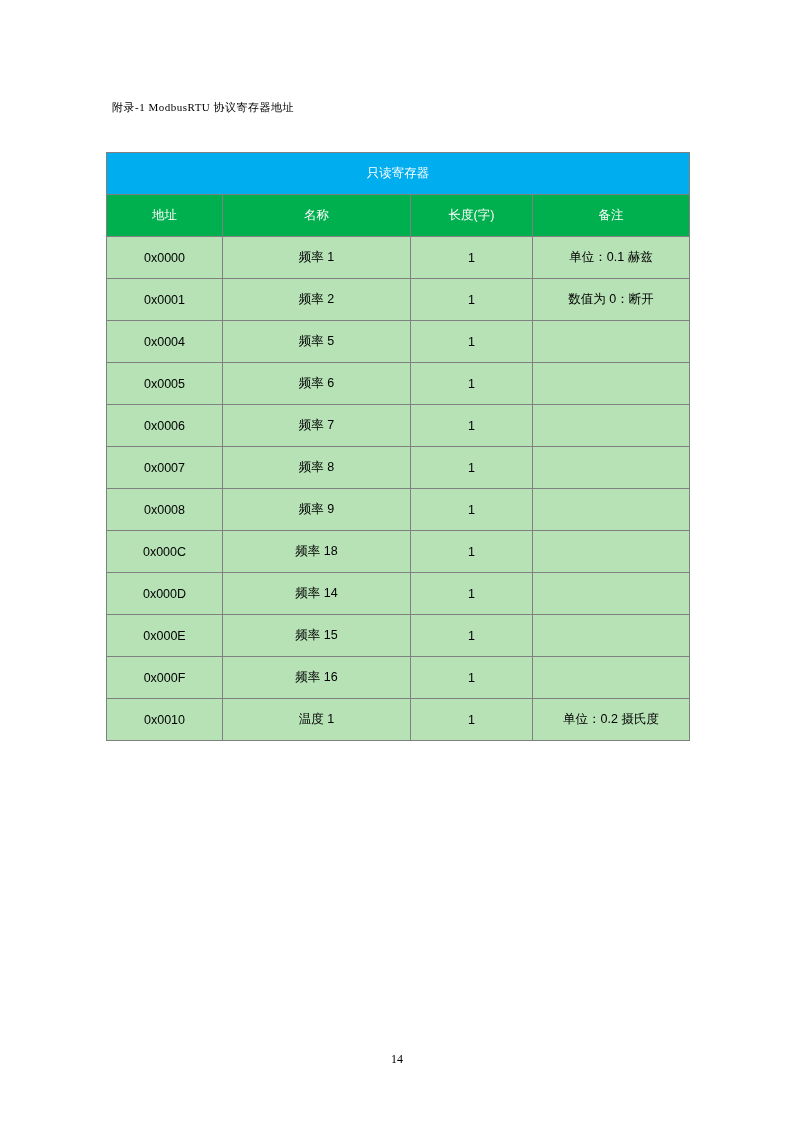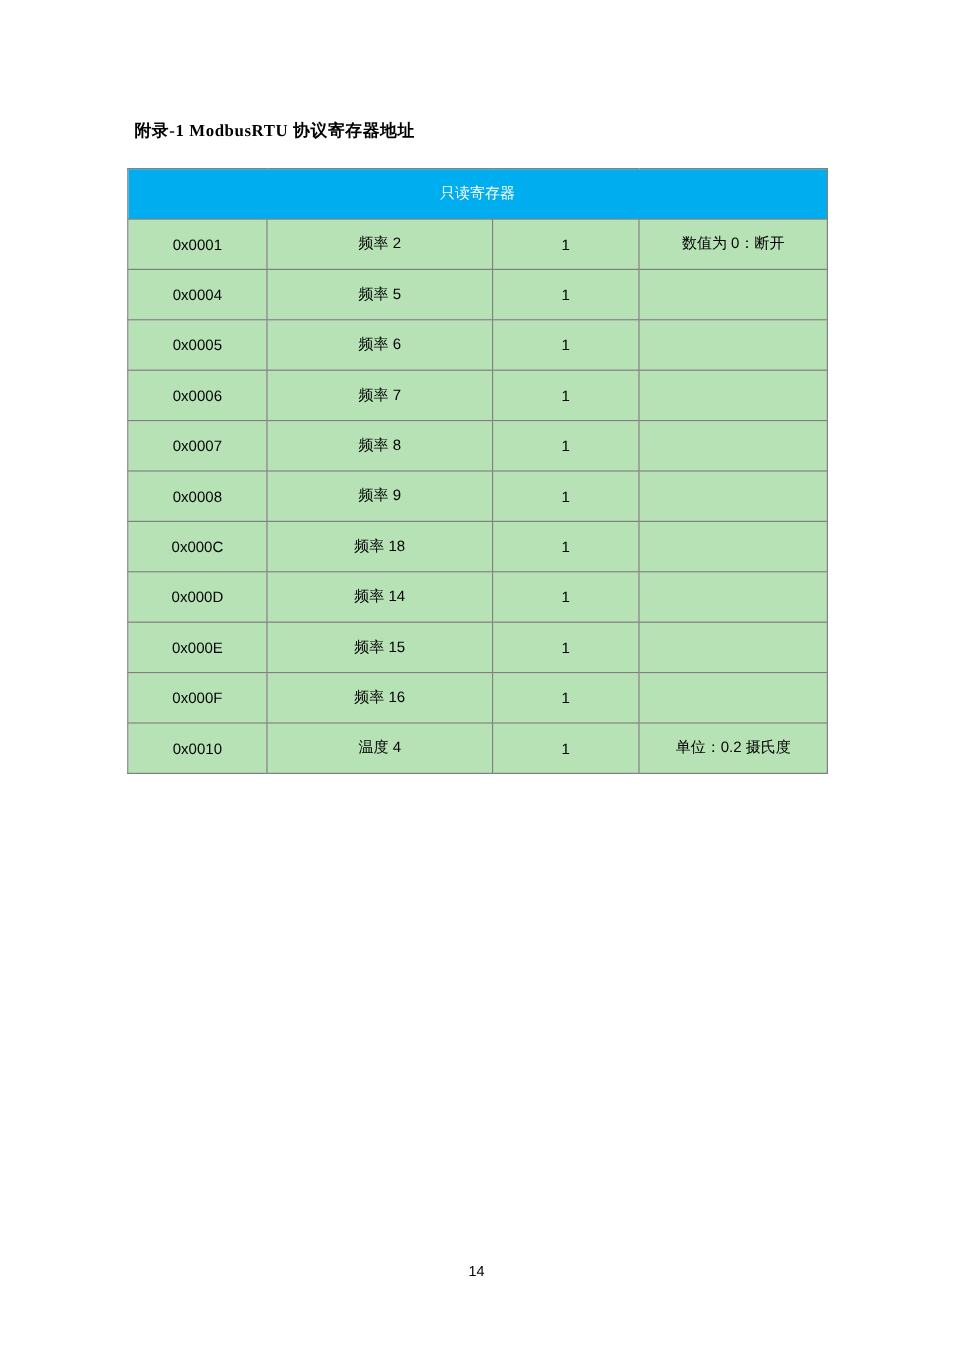--- a/index.html
+++ b/index.html
@@ -18,29 +18,29 @@
     position: relative;
     width: 794px;
     height: 1123px;
     box-sizing: border-box;
   }
   .doc-title {
     position: absolute;
     left: 112px;
     top: 100px;
     font-family: "Liberation Serif", serif;
-    font-size: 14px;
-    font-weight: bold;
+    font-size: 11px;
+    font-weight: normal;
     letter-spacing: 0.5px;
     white-space: nowrap;
   }
   .reg-table {
     position: absolute;
     left: 106px;
-    top: 140px;
+    top: 152px;
     width: 583px;
     border-collapse: collapse;
     table-layout: fixed;
     padding-left: 38px;
   }
   .reg-table td, .reg-table th {
     border: 1px solid #808080;
     text-align: center;
     vertical-align: middle;
     font-size: 12.5px;
@@ -68,21 +68,21 @@
   .col-addr { width: 116px; }
   .col-name { width: 188px; }
   .col-len  { width: 122px; }
   .col-note { width: 157px; }
   .page-number {
     position: absolute;
     left: 0;
     right: 0;
     top: 1052px;
     text-align: center;
-    font-family: Liberation Sans, sans-serif;
+    font-family: Liberation Serif, serif;
     font-size: 12px;
     color: #000000;
   }
 </style>
 </head>
 <body>
 
 <div class="page">
 
   <div class="doc-title">附录-1 ModbusRTU 协议寄存器地址</div>
@@ -91,21 +91,33 @@
     <colgroup>
       <col class="col-addr">
       <col class="col-name">
       <col class="col-len">
       <col class="col-note">
     </colgroup>
     <tbody>
       <tr>
         <td class="banner-cell" colspan="4">只读寄存器</td>
       </tr>
+      <tr>
+        <td class="header-cell">地址</td>
+        <td class="header-cell">名称</td>
+        <td class="header-cell">长度(字)</td>
+        <td class="header-cell">备注</td>
+      </tr>
 
+      <tr>
+        <td class="body-cell">0x0000</td>
+        <td class="body-cell">频率 1</td>
+        <td class="body-cell">1</td>
+        <td class="body-cell">单位：0.1 赫兹</td>
+      </tr>
       <tr>
         <td class="body-cell">0x0001</td>
         <td class="body-cell">频率 2</td>
         <td class="body-cell">1</td>
         <td class="body-cell">数值为 0：断开</td>
       </tr>
       <tr>
         <td class="body-cell">0x0004</td>
         <td class="body-cell">频率 5</td>
         <td class="body-cell">1</td>
@@ -154,21 +166,21 @@
         <td class="body-cell"></td>
       </tr>
       <tr>
         <td class="body-cell">0x000F</td>
         <td class="body-cell">频率 16</td>
         <td class="body-cell">1</td>
         <td class="body-cell"></td>
       </tr>
       <tr>
         <td class="body-cell">0x0010</td>
-        <td class="body-cell">温度 4</td>
+        <td class="body-cell">温度 1</td>
         <td class="body-cell">1</td>
         <td class="body-cell">单位：0.2 摄氏度</td>
       </tr>
     </tbody>
   </table>
 
   <div class="page-number">14</div>
 
 </div>
 

